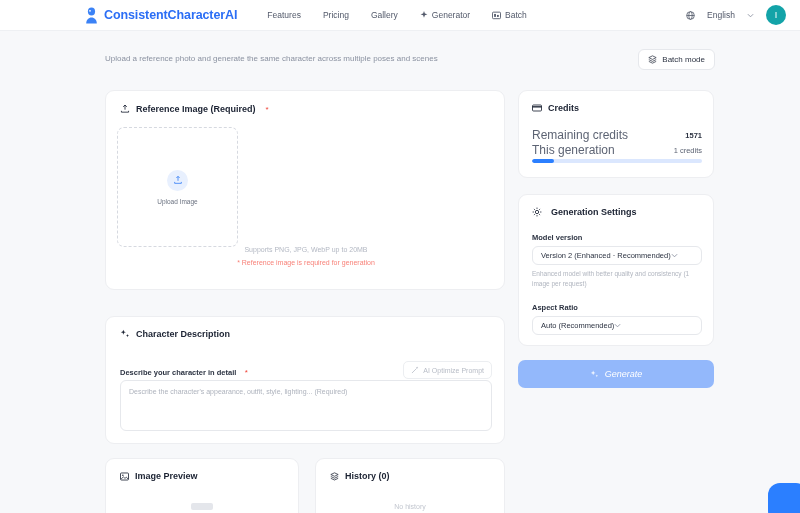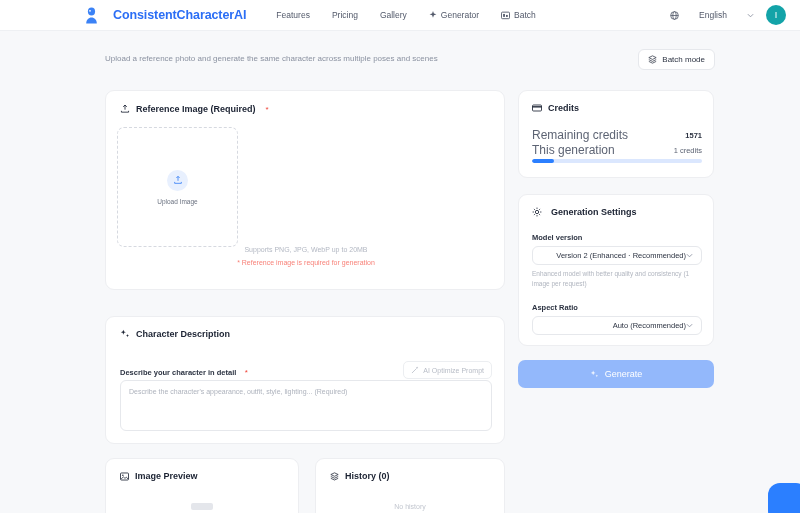--- a/index.html
+++ b/index.html
@@ -10,30 +10,30 @@
     overflow: hidden;
   }
   .page { position: relative; width: 800px; height: 513px; background: #f7f8fa; }
 
   
   .navbar {
     position: absolute; top: 0; left: 0; width: 800px; height: 31px;
     background: #ffffff; border-bottom: 1px solid #eef0f3;
     display: flex; align-items: center;
   }
-  .brand { display: flex; align-items: center; gap: 14px; margin-left: 84px; }
+  .brand { display: flex; align-items: center; gap: 5px; margin-left: 84px; }
   .brand-logo { width: 15px; height: 17px; position: relative; }
   .brand-name { font-size: 12.5px; font-weight: 700; color: #2b6ef5; letter-spacing: -.1px; }
   .nav-links { display: flex; align-items: center; gap: 22px; margin-left: 30px; }
   .nav-link {
     font-size: 8.5px; color: #52596a; display: flex; gap: 4px;
     white-space: nowrap; cursor: pointer;
   }
   .nav-right { margin-left: auto; display: flex; align-items: center; gap: 12px; margin-right: 14px; }
-  .lang { display: flex; align-items: center; gap: 20px; font-size: 8.5px; color: #52596a; cursor: pointer; }
+  .lang { display: flex; align-items: center; gap: 12px; font-size: 8.5px; color: #52596a; cursor: pointer; }
   .avatar {
     width: 20px; height: 20px; border-radius: 50%; background: #13a3a8;
     color: #fff; font-size: 9px; display: flex; align-items: center; justify-content: center;
     cursor: pointer;
   }
 
   
   .page-header { position: absolute; top: 48px; left: 105px; width: 610px; }
   .page-title { font-size: 13px; font-weight: 700; color: #1b2232; }
   .page-sub { font-size: 8px; color: #8a91a0; margin-top: 6px; }
@@ -127,21 +127,21 @@
     border-radius: 3px; background: #dbe7fe; overflow: hidden;
   }
   .progress-fill { height: 100%; background: #2b7fff; border-radius: 3px; }
 
   #card-settings { left: 518px; top: 194px; width: 196px; height: 152px; }
   .settings-head { position: absolute; left: 13px; top: 12px; gap: 9px; }
   .field-label { position: absolute; left: 13px; font-size: 7.5px; font-weight: 700; color: #2c3342; }
   .select-box {
     position: absolute; left: 13px; width: 170px; height: 19px;
     border: 1px solid #e6e8ec; border-radius: 6px; background: #fff;
-    display: flex; align-items: center; justify-content: flex-end;
+    display: flex; align-items: center; justify-content: flex-start;
     padding: 0 8px; cursor: pointer;
   }
   .select-value { font-size: 7.5px; color: #2c3342; }
   .field-hint {
     position: absolute; left: 13px; width: 172px; font-size: 6.5px;
     color: #b0b5bf; line-height: 1.55;
   }
   .generate-btn {
     position: absolute; left: 518px; top: 360px; width: 196px; height: 28px;
     background: #93b8fb; border: none; border-radius: 7px; color: #ffffff;
@@ -373,21 +373,21 @@
     <div class="select-box" style="top:121px">
       <span class="select-value">Auto (Recommended)</span>
       <span class="icon">
         <svg width="7" height="5" viewBox="0 0 8 5">
             <path d="M1 1l3 3 3-3" fill="none" stroke="#8a91a0" stroke-width="1"></path>
           </svg>
       </span>
     </div>
   </div>
 
-  <button class="generate-btn" style="background: rgb(147, 184, 251);">
+  <button class="generate-btn" style="background: rgb(147, 184, 251); font-style: italic;">
     <span class="icon">
       <svg width="9" height="9" viewBox="0 0 12 12">
         <path d="M4.2 0.8l.85 2.3 2.3.85-2.3.85-.85 2.3-.85-2.3-2.3-.85 2.3-.85z" fill="#ffffff" opacity="0.9"></path>
         <path d="M9.1 6.1l.45 1.25 1.25.45-1.25.45-.45 1.25-.45-1.25-1.25-.45 1.25-.45z" fill="#ffffff" opacity="0.9"></path>
       </svg>
     </span>
     <span>Generate</span>
   </button>
 
   <div class="chat-fab" style="background: rgb(43, 127, 255);"></div>

